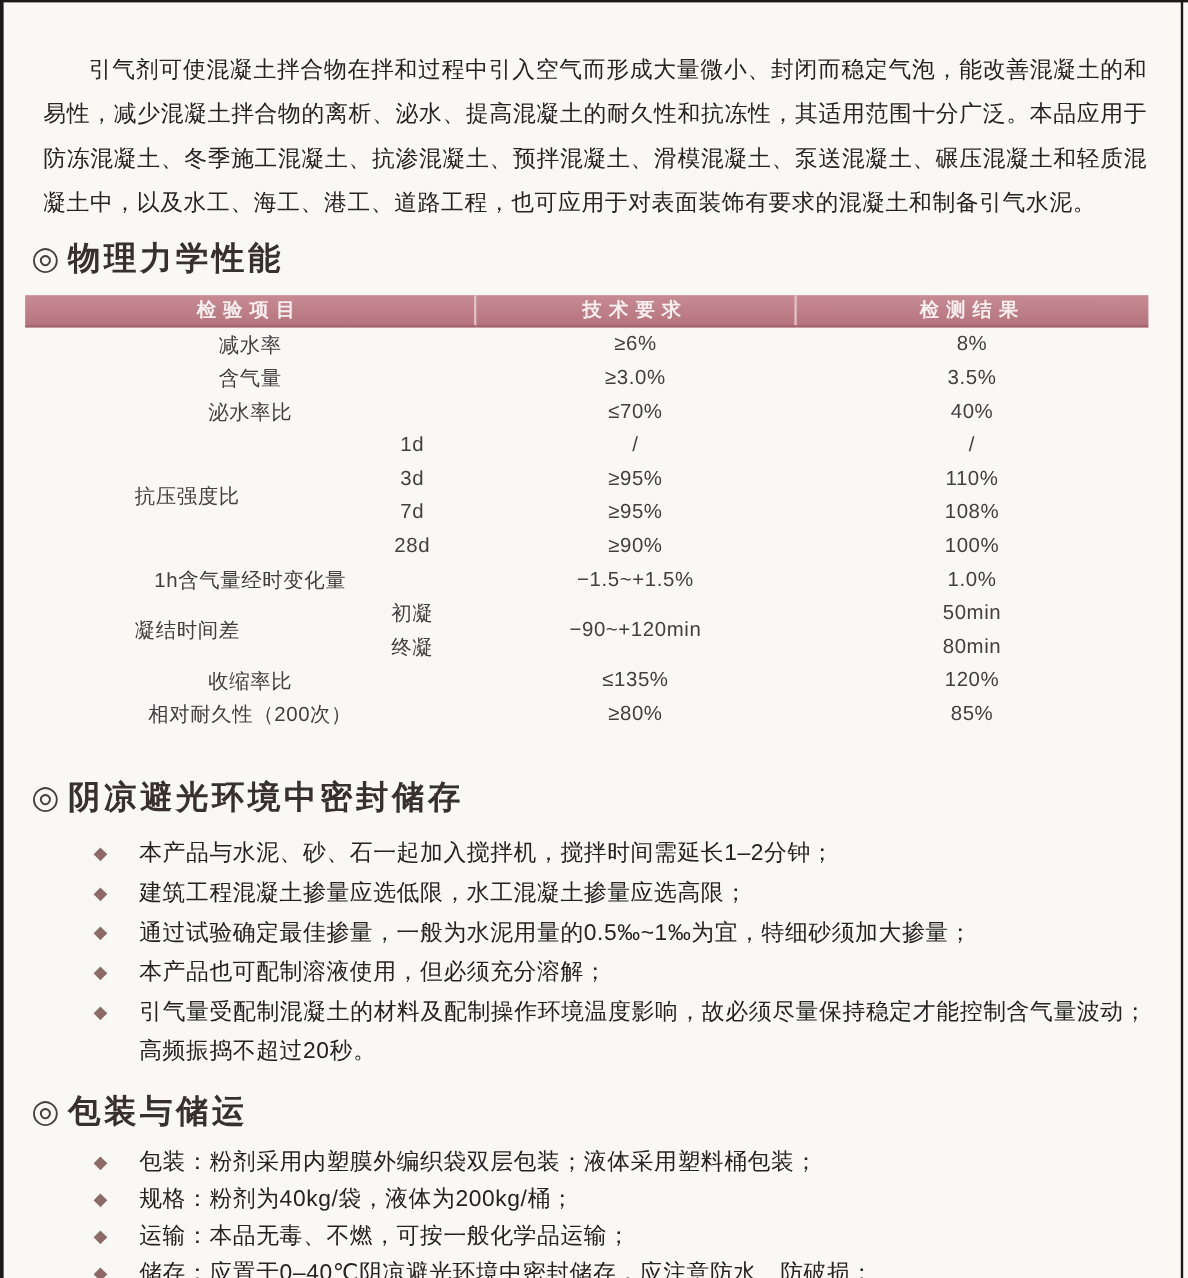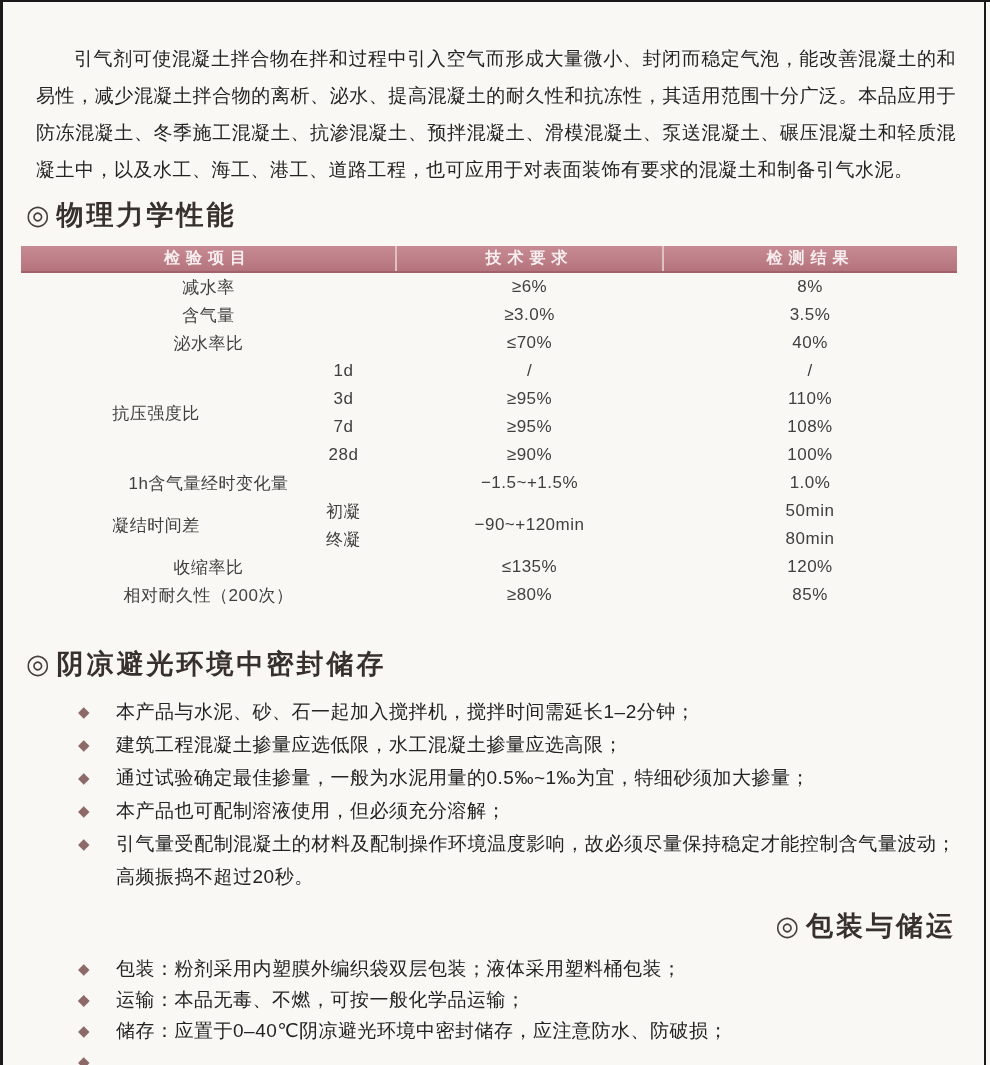--- a/index.html
+++ b/index.html
@@ -23,21 +23,21 @@
   }
 
   
   .sec{
     margin:10px 0 0 -10px;
     font-size:27px;line-height:34px;font-weight:700;
     color:#37302d;letter-spacing:3px;
   }
   .sec .marker{font-weight:400;margin-right:4px;color:#45403d;}
   .sec-2{margin-top:38px;}
-  .sec-3{margin-top:16px;text-align:right;}
+  .sec-3{margin-top:16px;}
 
   
   table.props{
     border-collapse:collapse;table-layout:fixed;
     width:936px;margin:14px 0 0 -15px;
   }
   table.props th{
     height:25px;padding:0;
     background:linear-gradient(#c78b93,#b5747d);
     color:#f7eef0;font-size:16px;font-weight:700;letter-spacing:6px;
@@ -162,21 +162,21 @@
     <li><span class="diamond">◆</span><span>建筑工程混凝土掺量应选低限，水工混凝土掺量应选高限；</span></li>
     <li><span class="diamond">◆</span><span>通过试验确定最佳掺量，一般为水泥用量的0.5‰~1‰为宜，特细砂须加大掺量；</span></li>
     <li><span class="diamond">◆</span><span>本产品也可配制溶液使用，但必须充分溶解；</span></li>
     <li><span class="diamond">◆</span><span>引气量受配制混凝土的材料及配制操作环境温度影响，故必须尽量保持稳定才能控制含气量波动；高频振捣不超过20秒。</span></li>
   </ul>
 
   <h2 class="sec sec-3"><span class="marker">◎</span><span>包装与储运</span></h2>
 
   <ul class="bullets tight second">
     <li><span class="diamond">◆</span><span>包装：粉剂采用内塑膜外编织袋双层包装；液体采用塑料桶包装；</span></li>
-    <li><span class="diamond">◆</span></li>
+    <li><span class="diamond">◆</span><span>规格：粉剂为40kg/袋，液体为200kg/桶；</span></li>
     <li><span class="diamond">◆</span><span>运输：本品无毒、不燃，可按一般化学品运输；</span></li>
     <li><span class="diamond">◆</span><span>储存：应置于0–40℃阴凉避光环境中密封储存，应注意防水、防破损；</span></li>
     <li>
         <span class="diamond">◆</span>
       </li>
   </ul>
 
 </div>
 
 </body></html>

